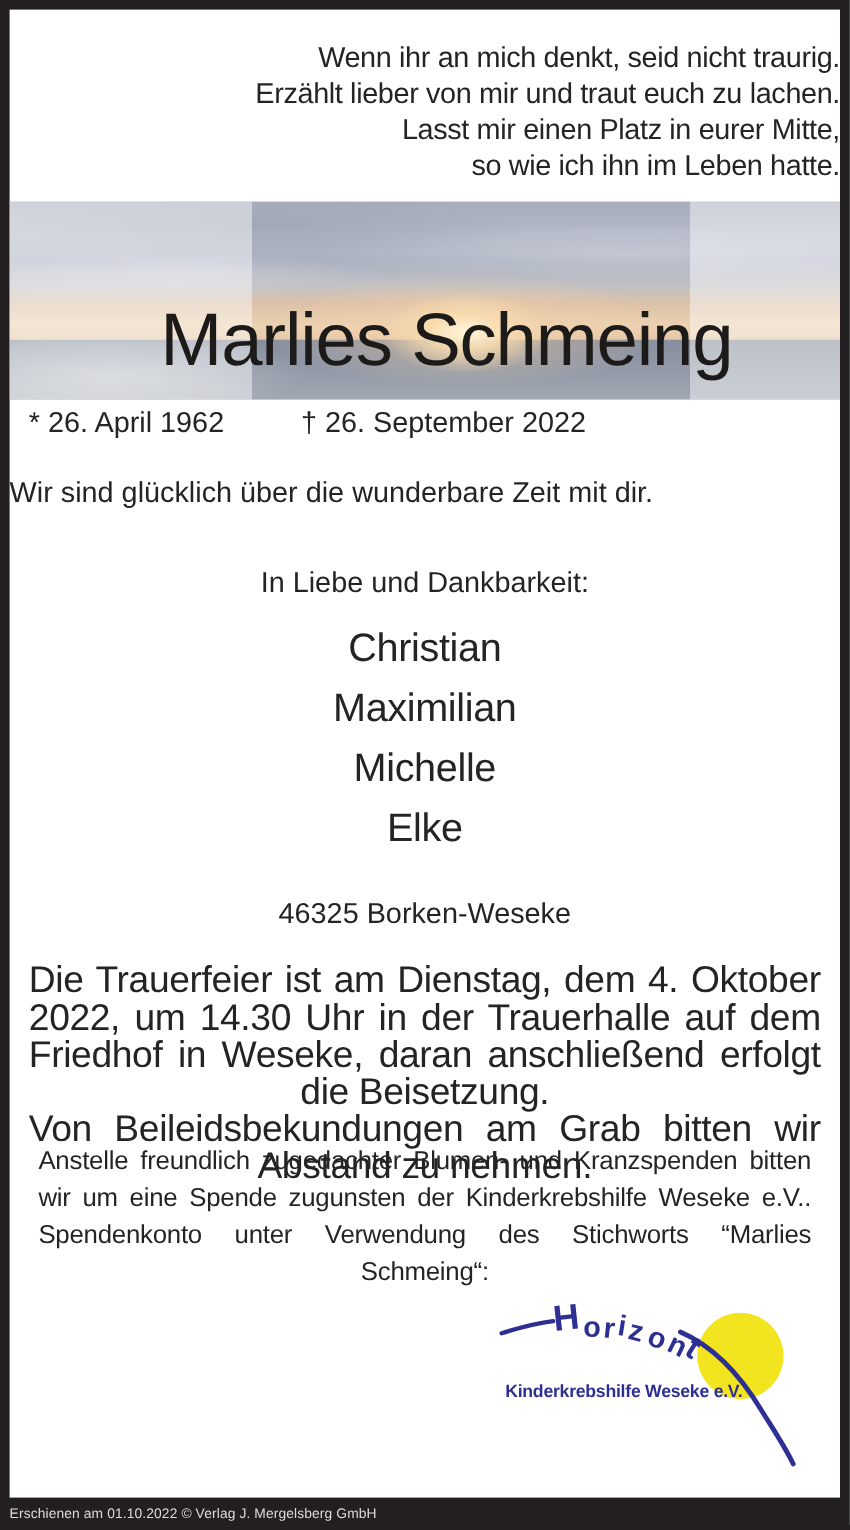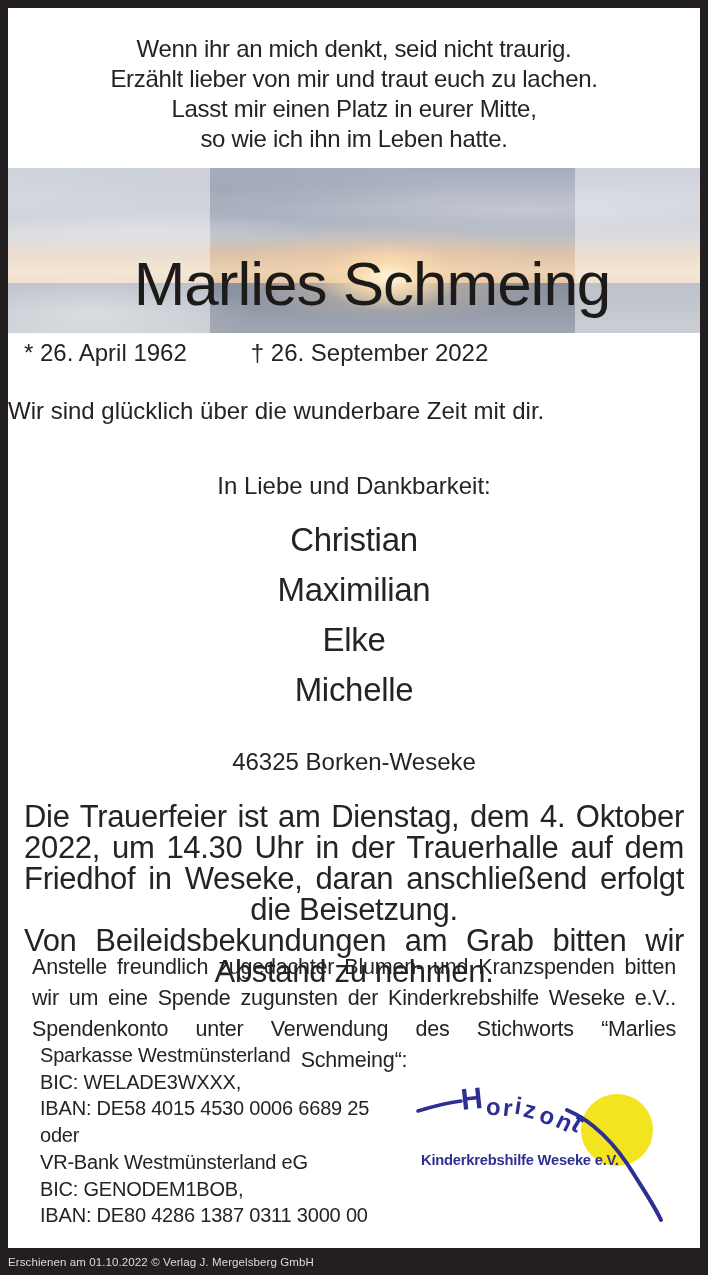--- a/index.html
+++ b/index.html
@@ -8,21 +8,21 @@
     background:#231f20; overflow:hidden;
     font-family:"Liberation Sans", sans-serif;
   }
   .inner {
     position:absolute; left:8px; top:8px; width:692px; height:1240px;
     background:#ffffff; color:#262323; overflow:hidden;
   }
   .abs { position:absolute; left:0; width:100%; }
 
   
-  .poem { top:26px; text-align:center; font-size:24px; line-height:30px; letter-spacing:-0.3px; }
+  .poem { top:26px; text-align:right; font-size:24px; line-height:30px; letter-spacing:-0.3px; }
 
   
   .photo {
     top:160px; height:165px; left:0; width:692px; position:absolute;
     background:
       radial-gradient(ellipse 70px 34px at 55% 66%, rgba(255,248,222,0.95), rgba(250,222,175,0.8) 45%, rgba(246,205,160,0) 100%),
       radial-gradient(ellipse 210px 60px at 55% 64%, rgba(245,208,168,0.65), rgba(245,208,168,0) 80%),
       radial-gradient(ellipse 260px 30px at 30% 12%, rgba(148,154,170,0.5), rgba(148,154,170,0) 90%),
       radial-gradient(ellipse 300px 26px at 75% 26%, rgba(205,209,218,0.7), rgba(205,209,218,0) 90%),
       radial-gradient(ellipse 200px 22px at 20% 38%, rgba(210,212,220,0.55), rgba(210,212,220,0) 90%),
@@ -101,42 +101,33 @@
       <span>† 26. September 2022</span>
     </div>
 
     <div class="abs tribute">Wir sind glücklich über die wunderbare Zeit mit dir.</div>
 
     <div class="abs intro">In Liebe und Dankbarkeit:</div>
 
     <div class="abs names">
       <div>Christian</div>
       <div>Maximilian</div>
+      <div>Michelle</div>
       <div>Elke</div>
-      <div>Michelle</div>
     </div>
 
     <div class="abs location">46325 Borken-Weseke</div>
 
     <div class="abs funeral">
       <p>Die Trauerfeier ist am Dienstag, dem 4. Oktober 2022, um 14.30 Uhr in der Trauerhalle auf dem Friedhof in Weseke, daran anschließend erfolgt die Beisetzung.</p>
       <p>Von Beileidsbekundungen am Grab bitten wir Abstand zu nehmen.</p>
     </div>
 
     <div class="abs donation">Anstelle freundlich zugedachter Blumen- und Kranzspenden bitten wir um eine Spende zugunsten der Kinderkrebshilfe Weseke e.V.. Spendenkonto unter Verwendung des Stichworts “Marlies Schmeing“:</div>
 
-    <div class="bank">
-      <div>Sparkasse Westmünsterland</div>
-      <div>BIC: WELADE3WXXX,</div>
-      <div>IBAN: DE58 4015 4530 0006 6689 25</div>
-      <div>oder</div>
-      <div>VR-Bank Westmünsterland eG</div>
-      <div>BIC: GENODEM1BOB,</div>
-      <div>IBAN: DE80 4286 1387 0311 3000 00</div>
-    </div>
 
     <div class="logo">
       <svg width="264" height="158" viewBox="0 0 264 158">
         <circle cx="202" cy="50" r="36" fill="#f2e41e"></circle>
         <path d="M 3,31 C 16,27 30,23 46,21" fill="none" stroke="#2d2f92" stroke-width="3.6" stroke-linecap="round"></path>
         <path d="M 152,30 C 180,42 202,66 220,96 C 230,112 240,127 246,140" fill="none" stroke="#2d2f92" stroke-width="4" stroke-linecap="round"></path>
       </svg>
       <div class="logo-word" id="logo-word">
           <span style="left: 46px; top: 2px; font-size: 30px; transform: rotate(-6deg);">H</span>
           <span style="left: 71px; top: 13px; font-size: 24px; transform: rotate(2deg);">o</span>

